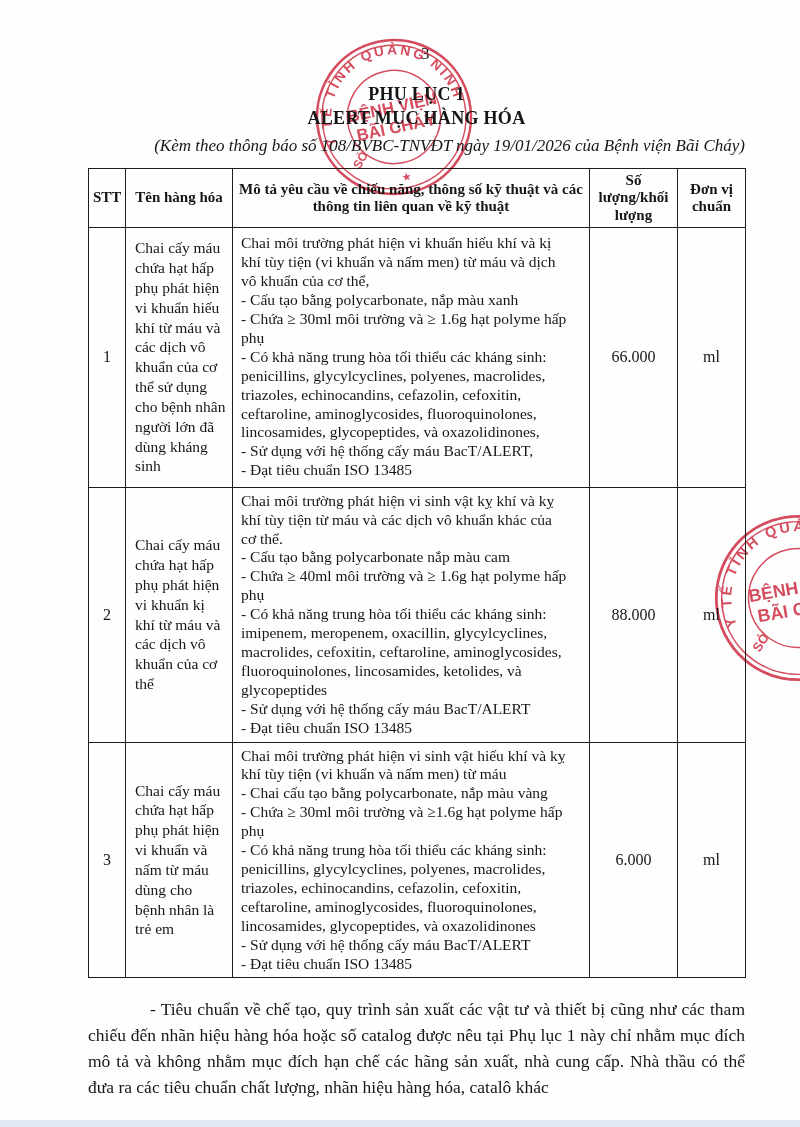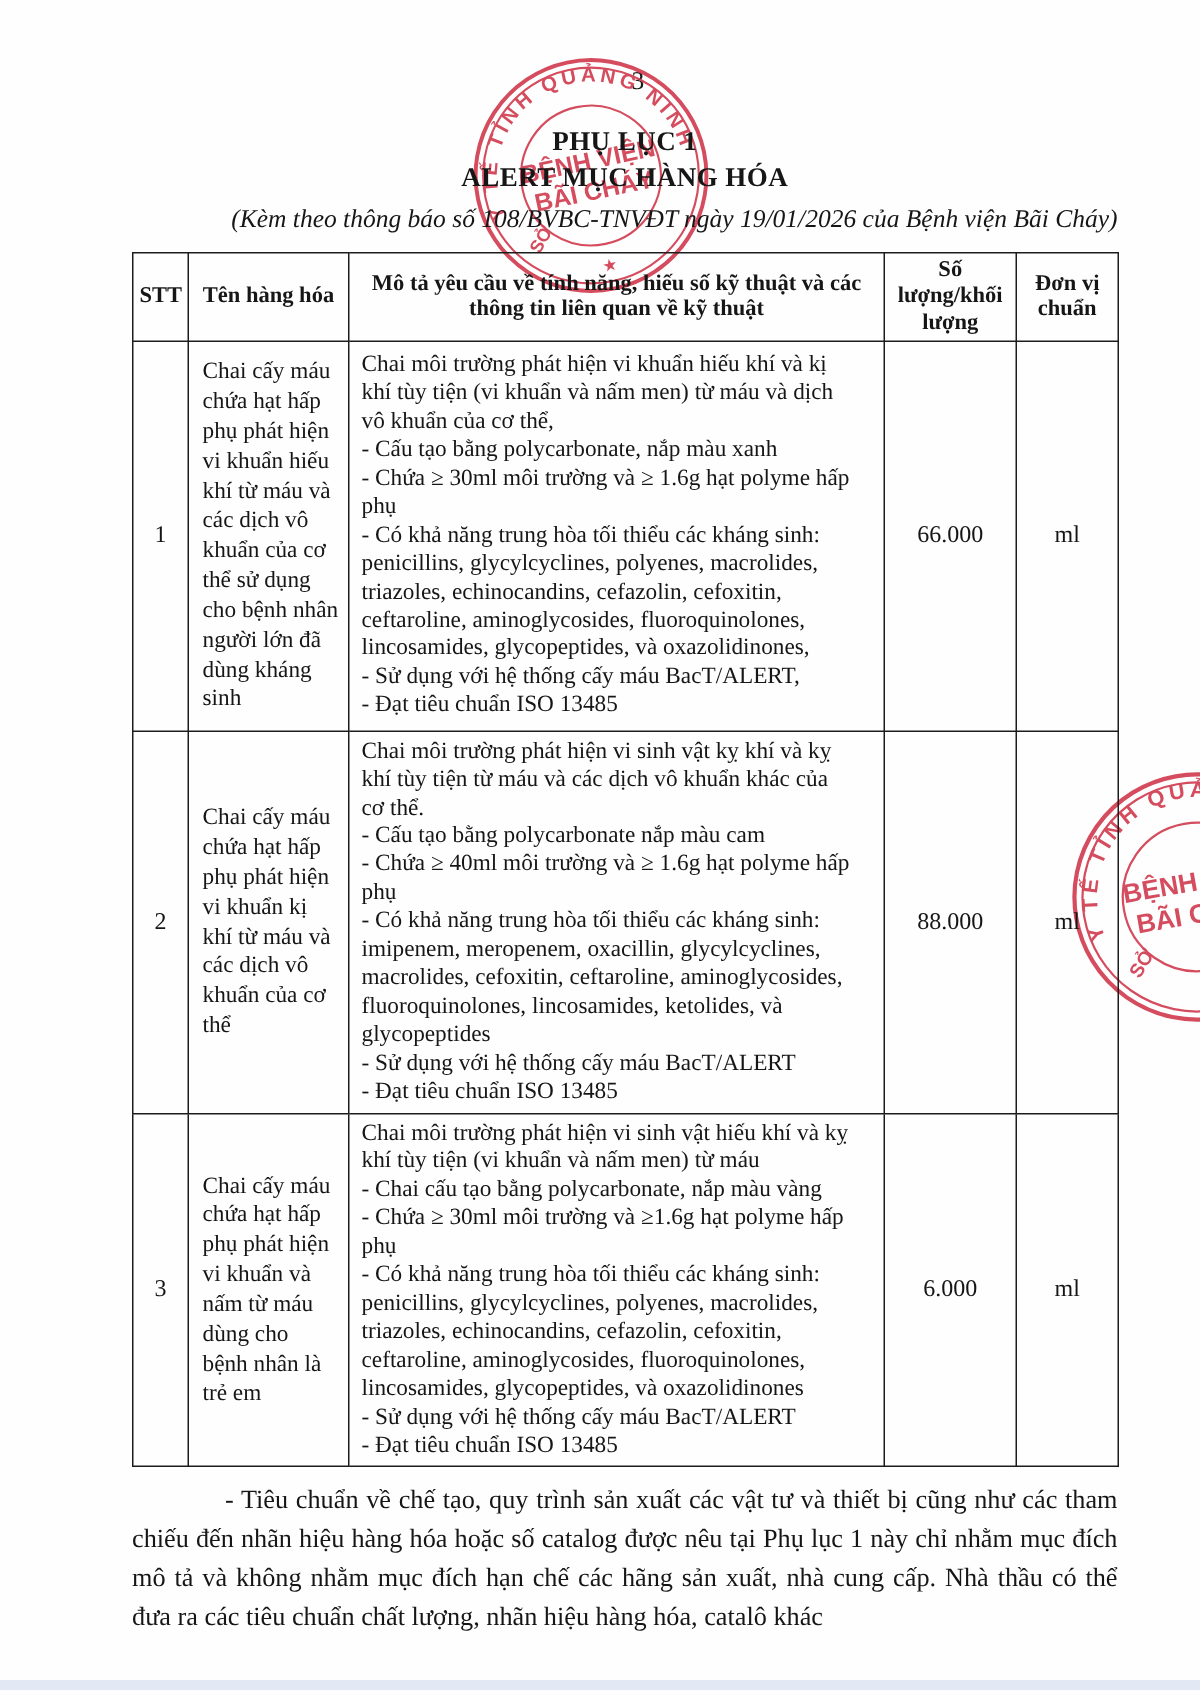--- a/index.html
+++ b/index.html
@@ -93,21 +93,21 @@
   .notes { margin-top: 4px; width: 657px; }
   .notes-label {
     font-weight: bold;
     font-size: 17px;
   }
   .notes-paragraph {
     font-size: 17.5px;
     line-height: 26px;
     text-align: justify;
     text-indent: 62px;
-    margin-top: 8px;
+    margin-top: 18px;
   }
   
   .stamp {
     position: absolute;
     pointer-events: none;
     opacity: 0.88;
   }
   .stamp-1 {
     left: 313px;
     top: 36px;
@@ -191,21 +191,21 @@
         <col style="width:37px">
         <col style="width:107px">
         <col style="width:357px">
         <col style="width:88px">
         <col style="width:68px">
       </colgroup>
       <thead>
         <tr>
           <th>STT</th>
           <th>Tên hàng hóa</th>
-          <th>Mô tả yêu cầu về tính năng, hiếu số kỹ thuật và các thông tin liên quan về kỹ thuật</th>
+          <th>Mô tả yêu cầu về chiếu năng, thông số kỹ thuật và các thông tin liên quan về kỹ thuật</th>
           <th>Số lượng/khối lượng</th>
           <th>Đơn vị chuẩn</th>
         </tr>
       </thead>
       <tbody>
         <tr class="row-1">
           <td class="c-stt">1</td>
           <td class="c-name">Chai cấy máu chứa hạt hấp phụ phát hiện vi khuẩn hiếu khí từ máu và các dịch vô khuẩn của cơ thể sử dụng cho bệnh nhân người lớn đã dùng kháng sinh</td>
           <td class="c-desc">Chai môi trường phát hiện vi khuẩn hiếu khí và kị khí tùy tiện (vi khuẩn và nấm men) từ máu và dịch vô khuẩn của cơ thể,
 - Cấu tạo bằng polycarbonate, nắp màu xanh

